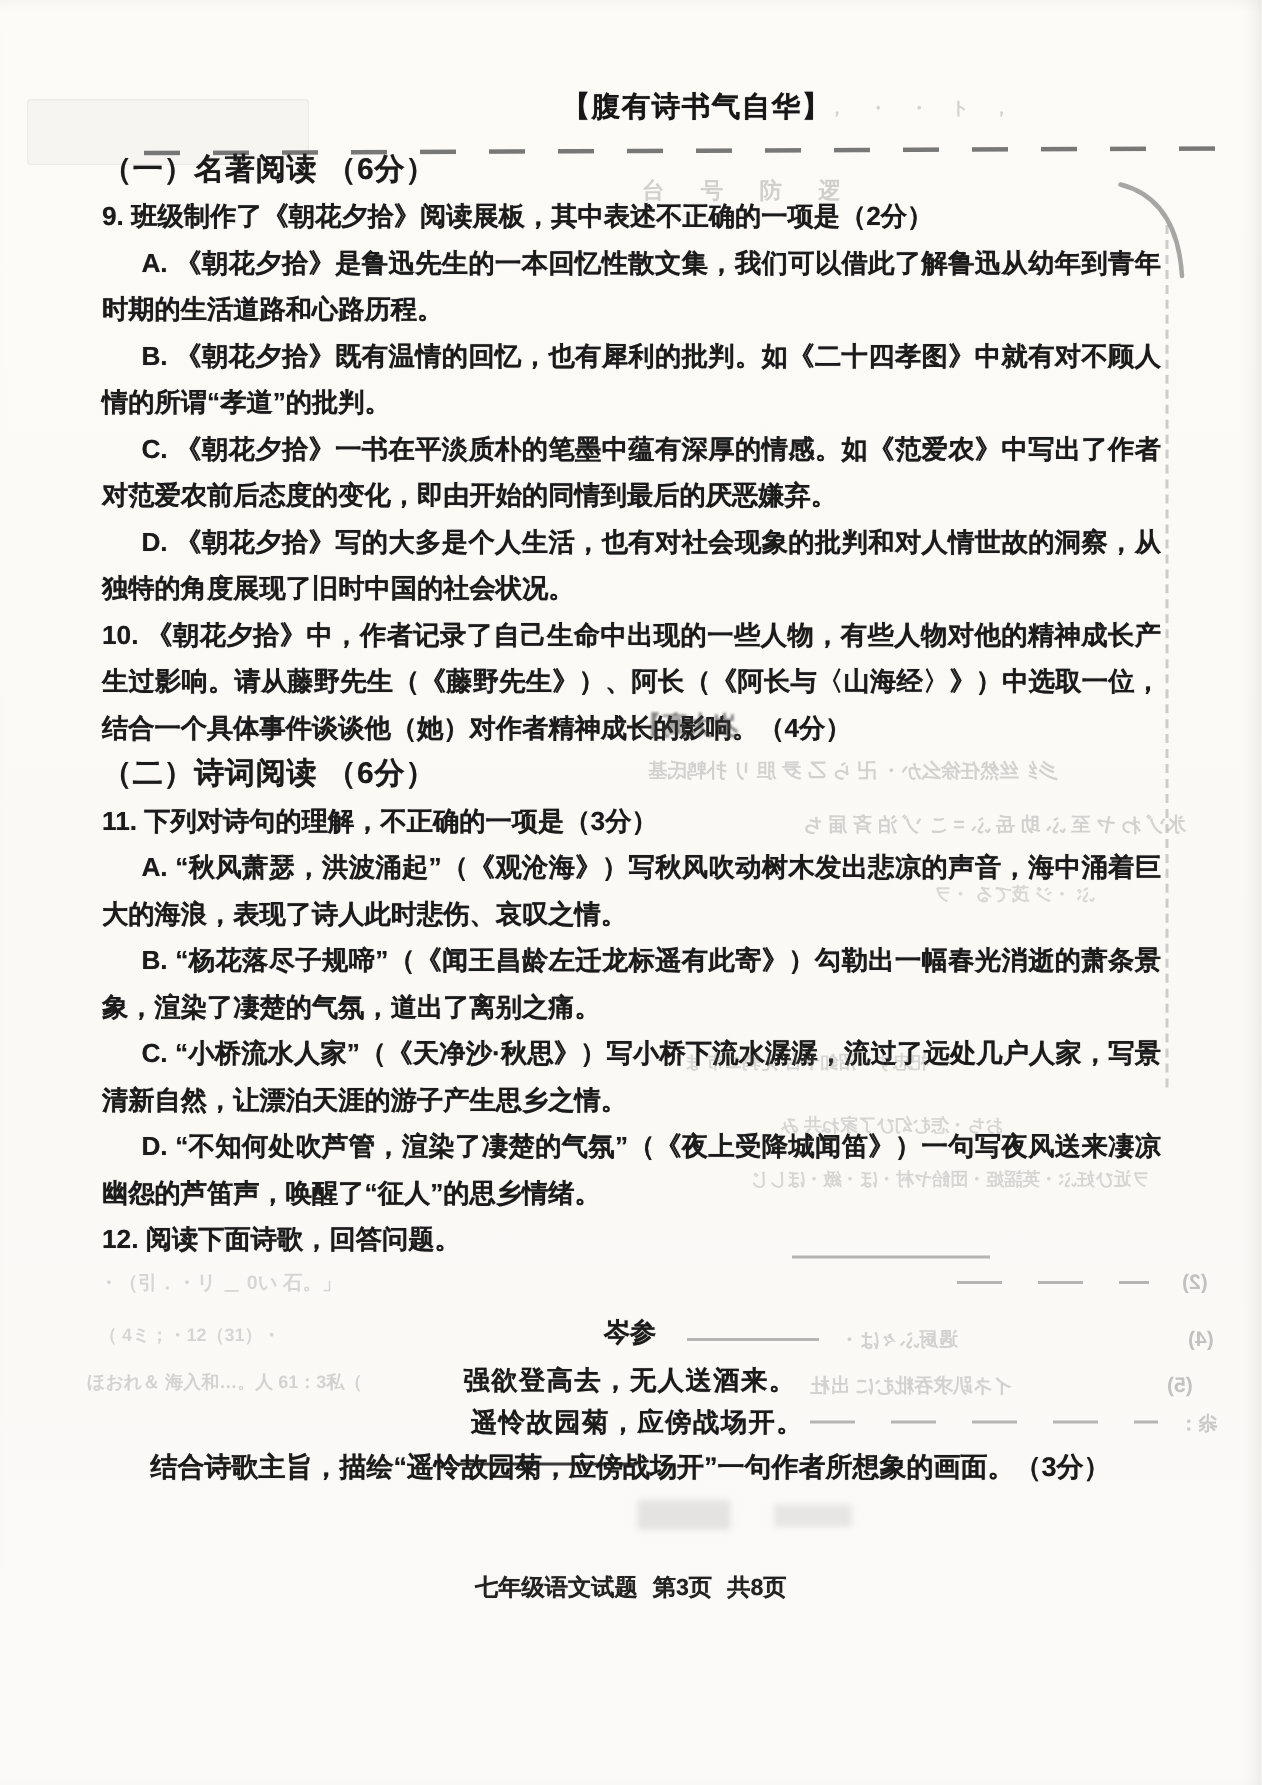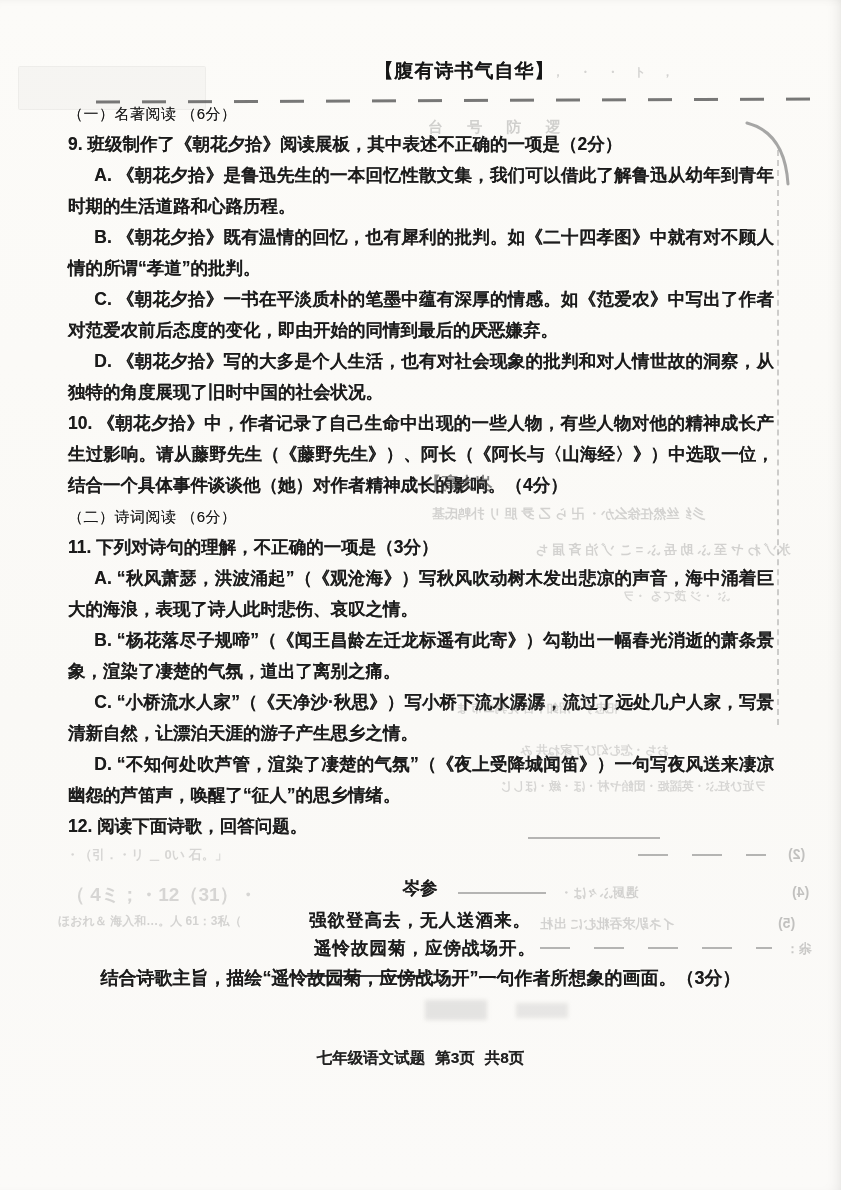--- a/index.html
+++ b/index.html
@@ -25,21 +25,21 @@
     background:repeating-linear-gradient(90deg,#4c4c4c 0 24px,transparent 24px 46px);
   }
   .faintbox{position:absolute;left:18px;top:66px;width:186px;height:42px;background:rgba(0,0,0,.022);border:1px solid rgba(0,0,0,.035);border-radius:2px;}
   .main{
     position:absolute;left:68px;top:98px;width:706px;
     font-size:17.5px;line-height:31px;font-weight:600;
     text-align:justify;text-justify:inter-character;
     color:#1b1b1b;text-shadow:0 0 .5px rgba(0,0,0,.55);
   }
   .main p{margin:0;}
-  .sec{font-weight:400;font-size:15px;letter-spacing:.5px;}
+  .sec{font-weight:700;font-size:20px;letter-spacing:.5px;}
   .opt{text-indent:1.5em;}
   .poemline{position:absolute;left:56px;width:728px;text-align:center;font-size:17.5px;font-weight:700;
     color:#1b1b1b;text-shadow:0 0 .5px rgba(0,0,0,.55);}
   .pt{top:840px;letter-spacing:2px;}
   .pa{top:876px;font-weight:600;}
   .p1{top:908px;letter-spacing:1px;}
   .p2{top:936px;letter-spacing:1px;}
   .ul{border-bottom:2px solid #3a3a3a;padding-left:10px;padding-bottom:17px;}
   .task{
     position:absolute;left:68px;top:964px;width:712px;
@@ -125,16 +125,16 @@
   <div class="bleed mir" style="left:788px;top:846px;font-size:14px;opacity:.4;">(2)</div>
   <div class="dash" style="left:458px;top:892px;width:88px;"></div>
   <div class="bleed mir" style="left:560px;top:884px;font-size:13px;">遇厨ふ々は・</div>
   <div class="bleed mir" style="left:792px;top:884px;font-size:14px;opacity:.4;">(4)</div>
   <div class="bleed mir" style="left:540px;top:915px;font-size:13px;">イネ趴求吞粃むに  出杜</div>
   <div class="bleed mir" style="left:778px;top:915px;font-size:14px;opacity:.4;">(5)</div>
   <div class="dashrow" style="left:540px;top:947px;width:232px;"></div>
   <div class="bleed" style="left:786px;top:940px;font-size:13px;opacity:.35;">：尜</div>
 
   <div class="bleed" style="left:66px;top:846px;font-size:13px;opacity:.25;">・（引．・リ ＿ 0い 石。」</div>
-  <div class="bleed" style="left:66px;top:882px;font-size:19px;opacity:.25;">（ 4ミ；・12（31）・</div>
+  <div class="bleed" style="left:66px;top:882px;font-size:12px;opacity:.25;">（ 4ミ；・12（31）・</div>
   <div class="bleed" style="left:58px;top:913px;font-size:12px;opacity:.27;">ほおれ＆ 海入和…。人 61：3私（</div>
 
 </div>
 
 </body></html>

